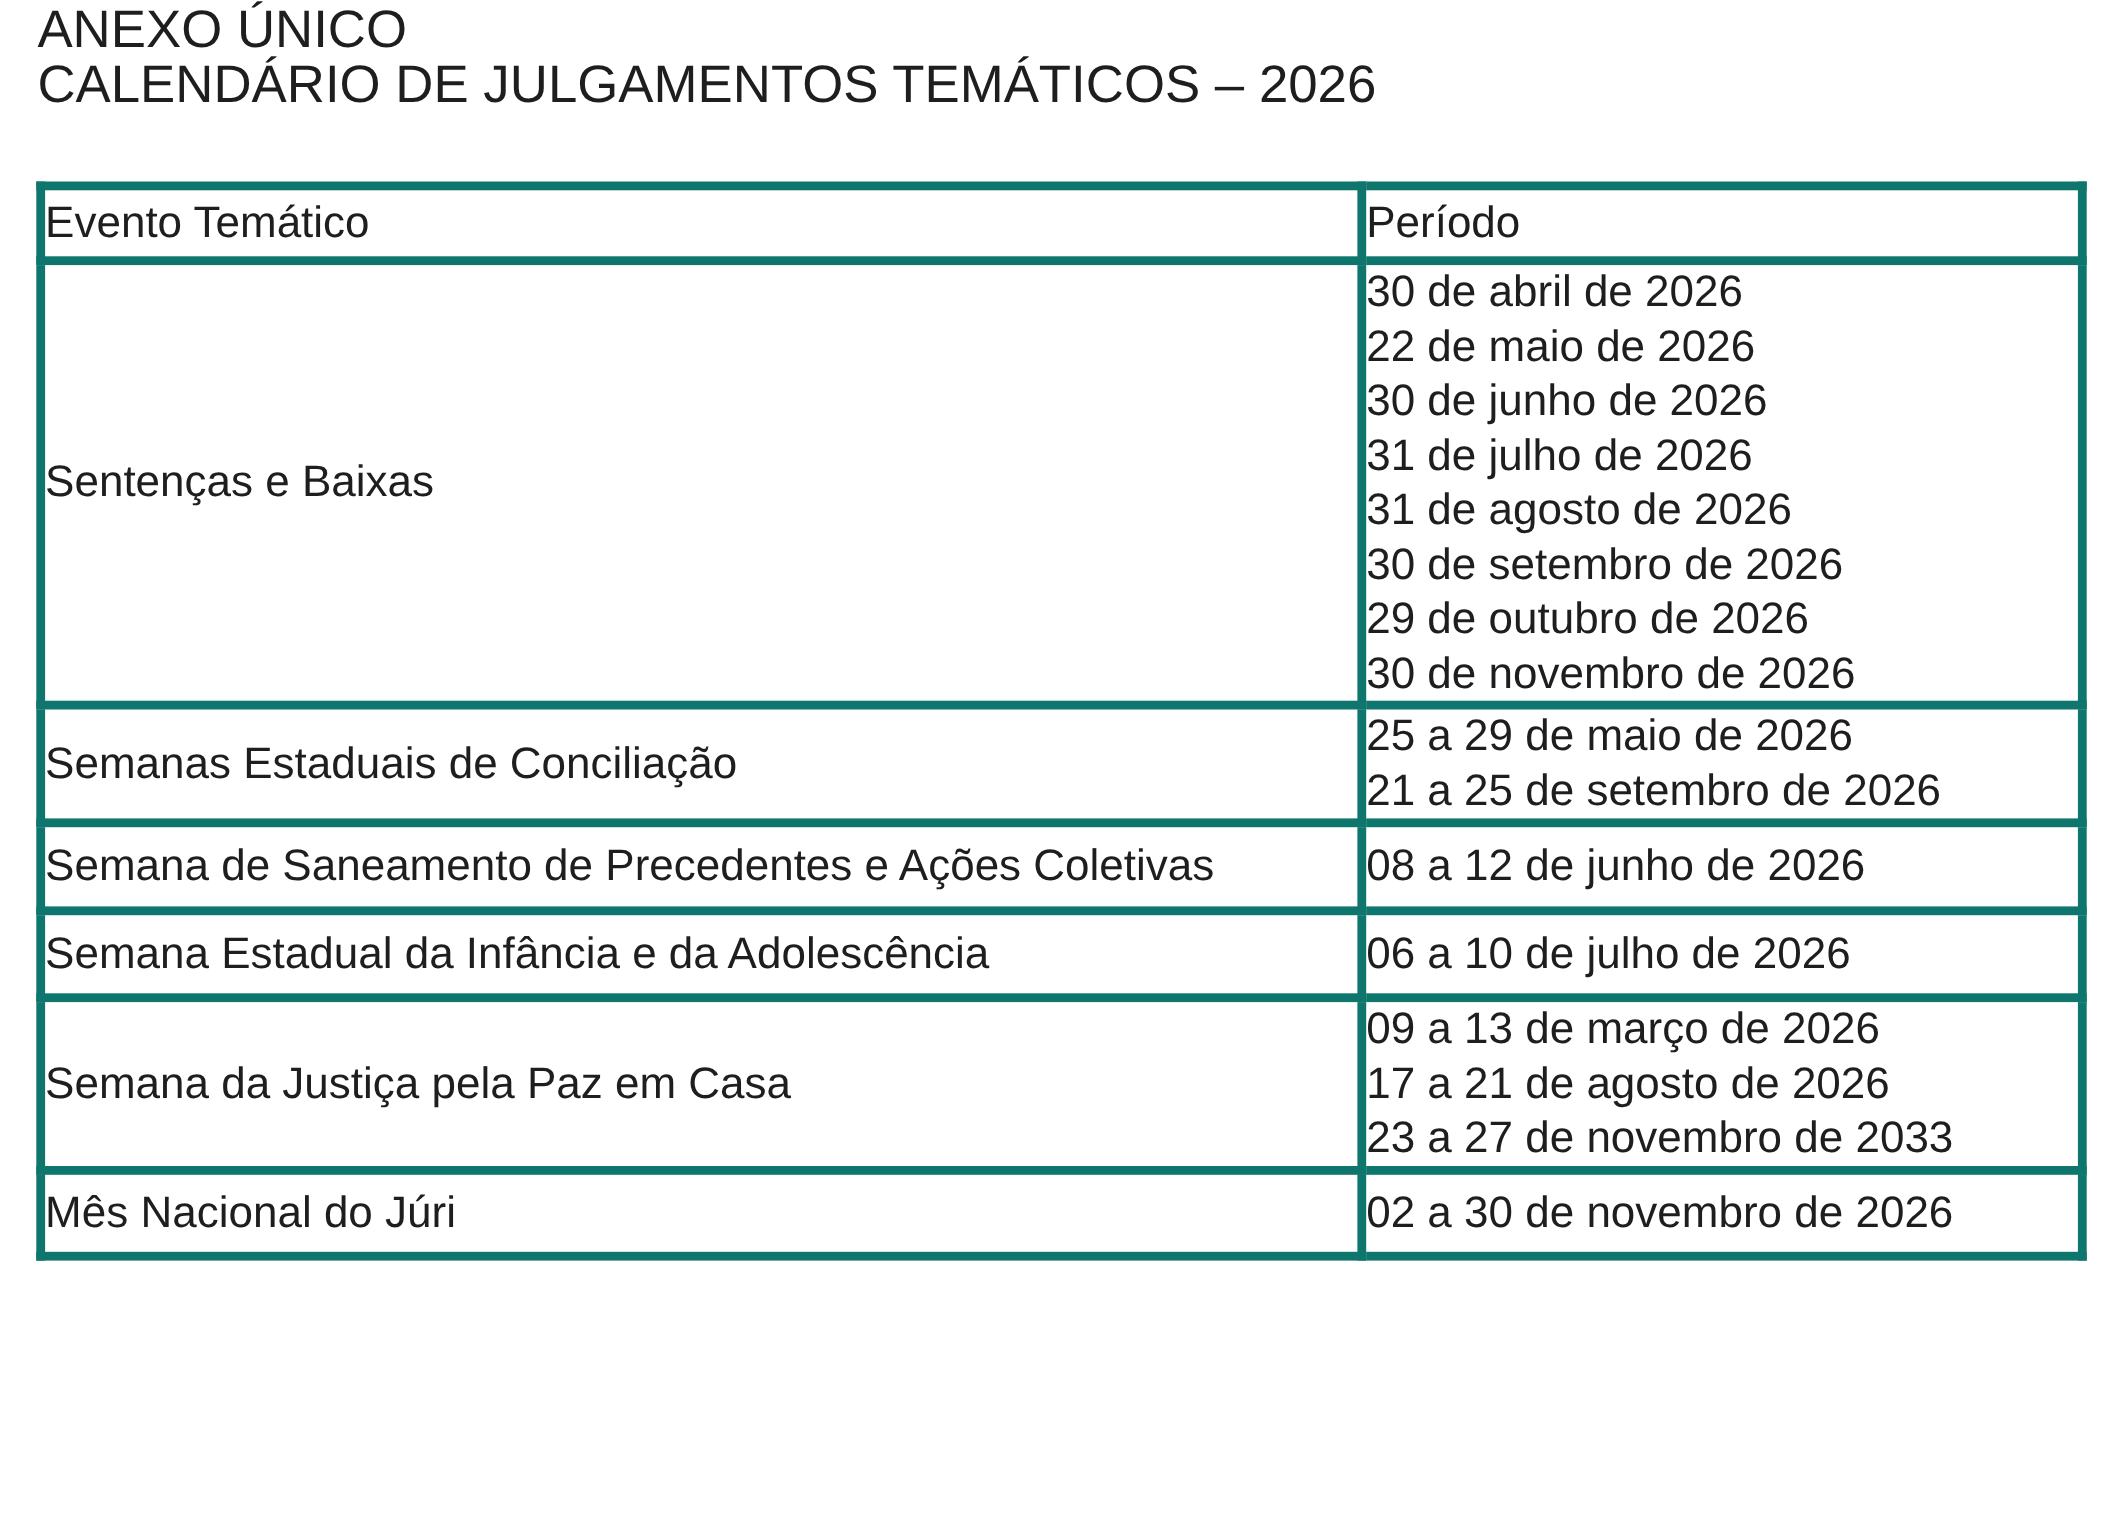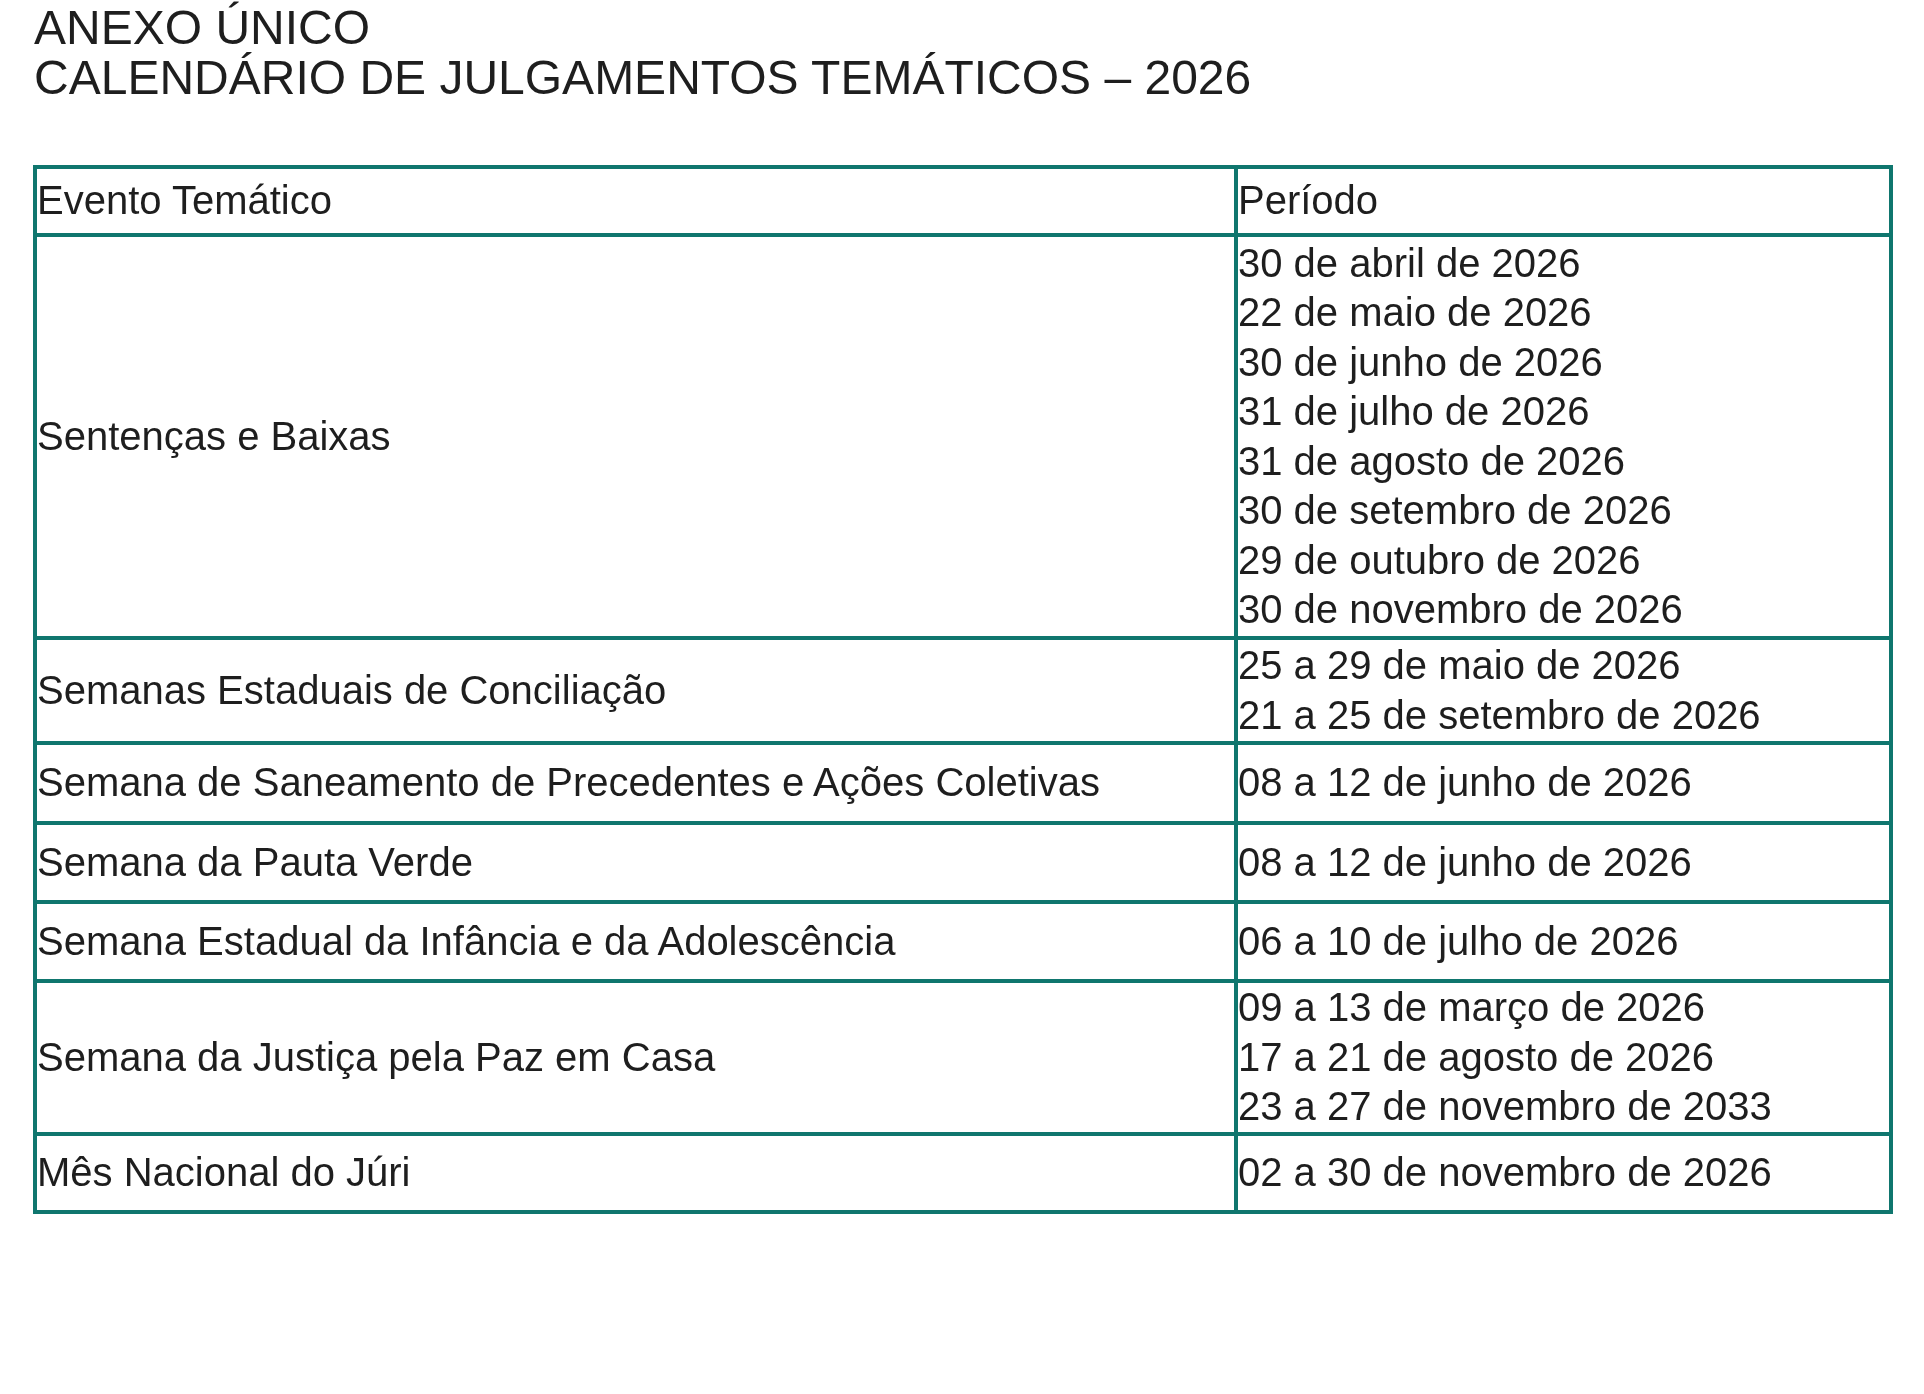--- a/index.html
+++ b/index.html
@@ -33,21 +33,21 @@
     position: absolute;
     left: 33px;
     top: 165px;
     width: 1860px;
     border-collapse: collapse;
     table-layout: fixed;
     font-size: 40px;
     line-height: 49.5px;
   }
   table.calendar td, table.calendar th {
-    border: 4px solid #0f766e;
+    border: 8px solid #0f766e;
     padding: 0;
     vertical-align: middle;
     font-weight: normal;
     text-align: left;
     white-space: nowrap;
     overflow: hidden;
     margin-left: 43px;
   }
   col.col-event { width: 1201px; }
   col.col-period { width: 655px; }
@@ -105,26 +105,20 @@
         <span class="date-line">25 a 29 de maio de 2026</span>
         <span class="date-line">21 a 25 de setembro de 2026</span>
       </td>
     </tr>
     <tr class="r3">
       <td class="event-cell">Semana de Saneamento de Precedentes e Ações Coletivas</td>
       <td class="period-cell">
         <span class="date-line">08 a 12 de junho de 2026</span>
       </td>
     </tr>
-    <tr class="r4">
-      <td class="event-cell">Semana da Pauta Verde</td>
-      <td class="period-cell">
-        <span class="date-line">08 a 12 de junho de 2026</span>
-      </td>
-    </tr>
     <tr class="r5">
       <td class="event-cell">Semana Estadual da Infância e da Adolescência</td>
       <td class="period-cell">
         <span class="date-line">06 a 10 de julho de 2026</span>
       </td>
     </tr>
     <tr class="r6">
       <td class="event-cell">Semana da Justiça pela Paz em Casa</td>
       <td class="period-cell">
         <span class="date-line">09 a 13 de março de 2026</span>

